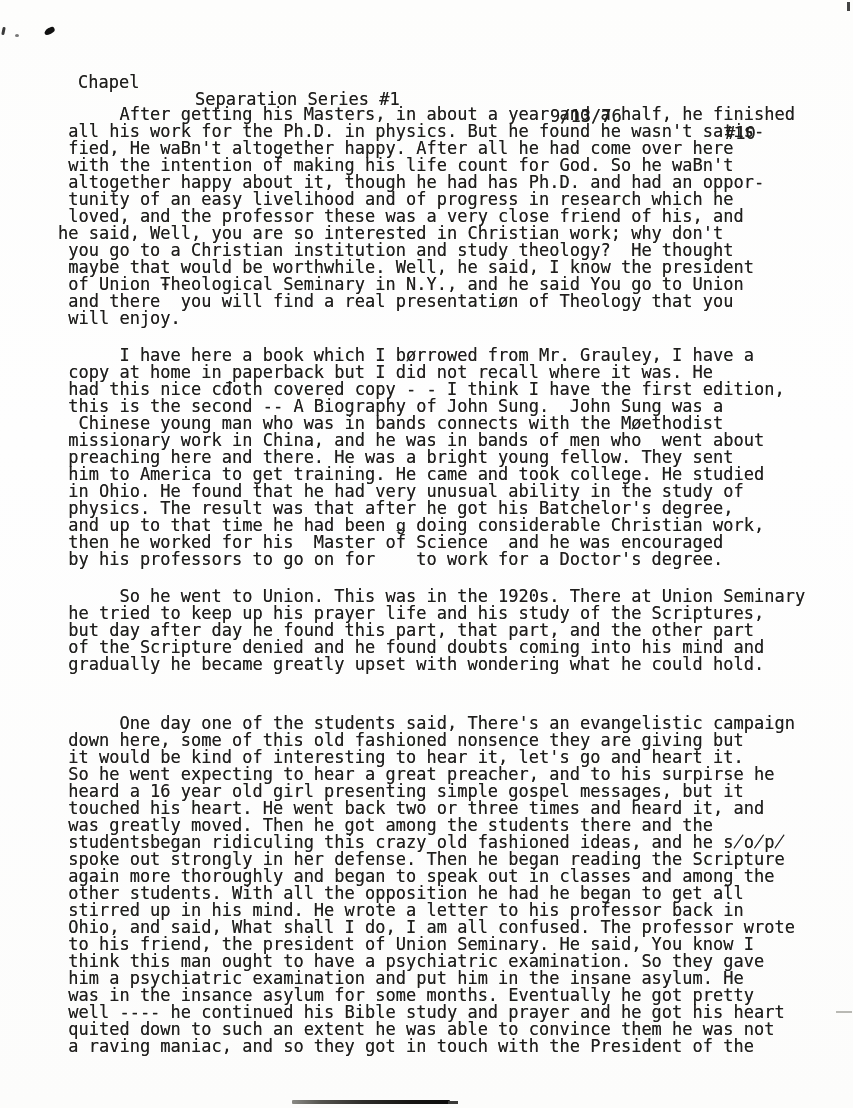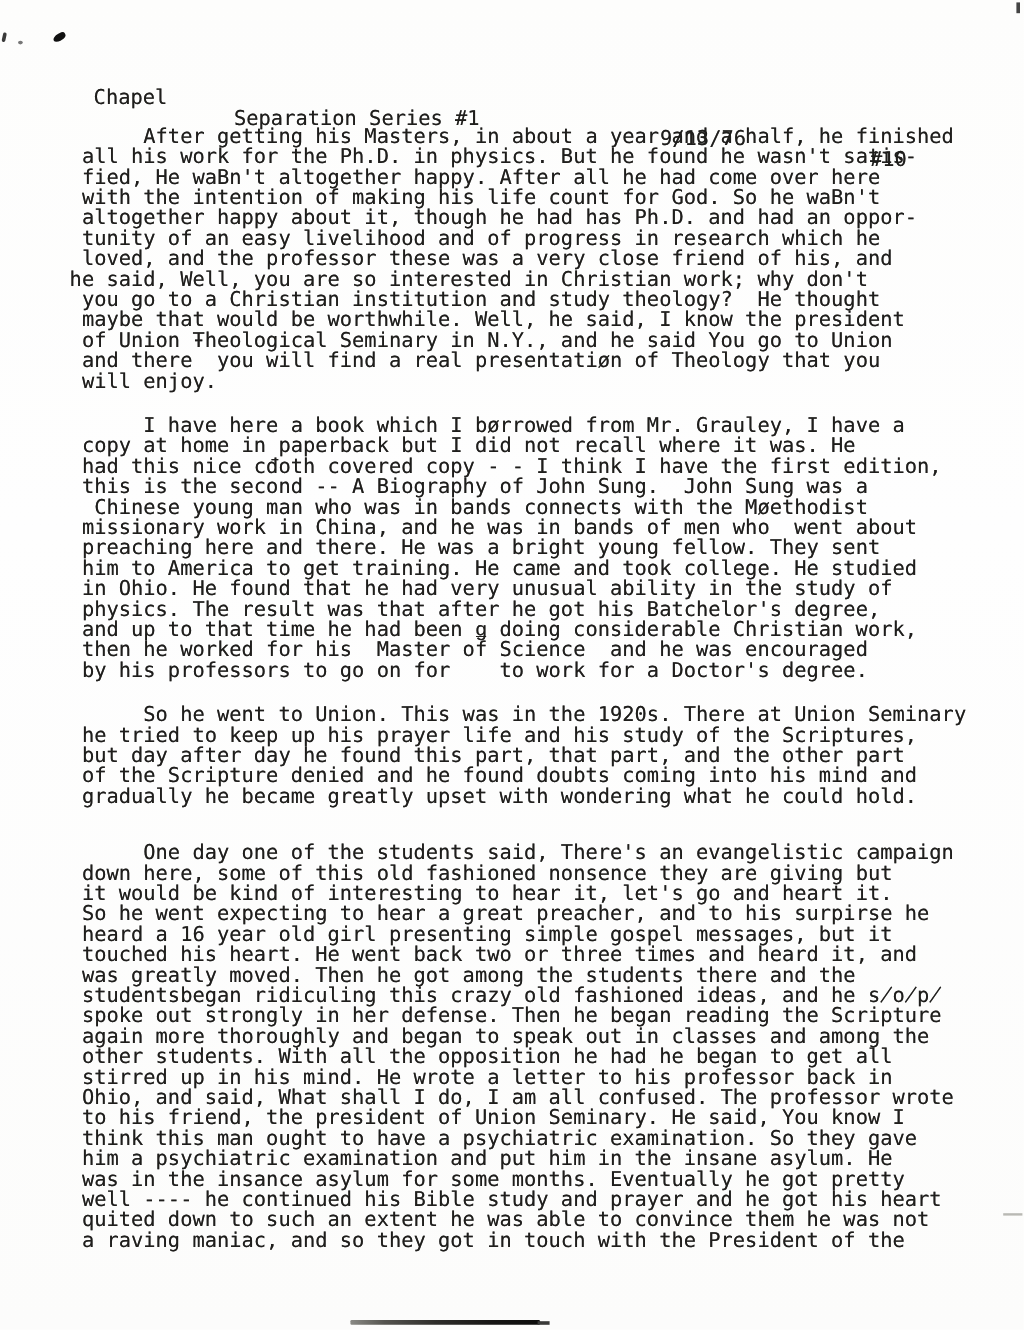--- a/index.html
+++ b/index.html
@@ -46,21 +46,21 @@
     position: absolute;
     top: 106px;
     left: 58px;
     width: 780px;
   }
   pre.para {
     margin: 0 0 20px 0;
     padding: 0;
   }
   pre.para.gap-large {
-    margin-top: 30px;
+    margin-top: 42px;
   }
 
   
   .artifact { position: absolute; background: #2a2a2a; }
   .speck-quote {
     left: 2px; top: 27px; width: 3px; height: 8px;
     background: #3a3a3a; border-radius: 2px; transform: rotate(12deg);
   }
   .speck-dot {
     left: 15px; top: 34px; width: 4px; height: 3px;

